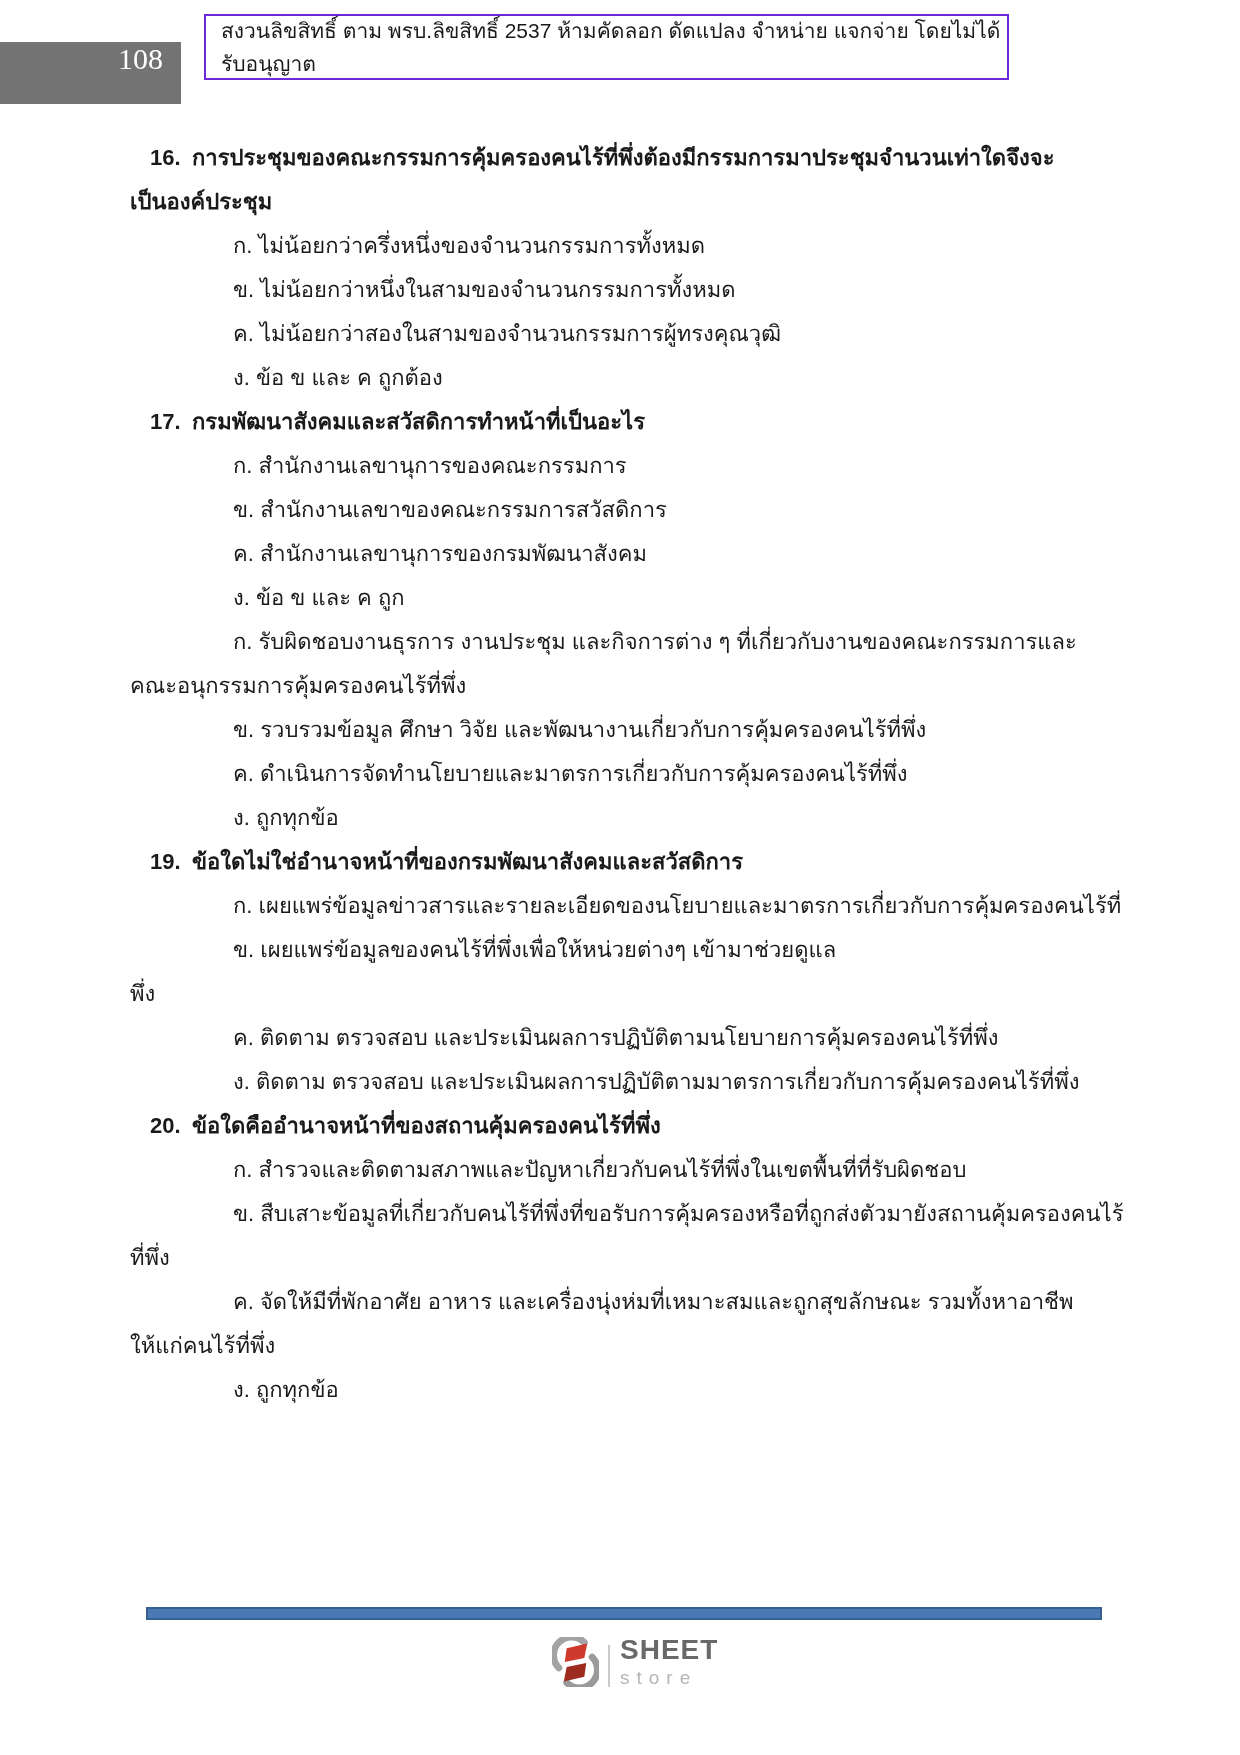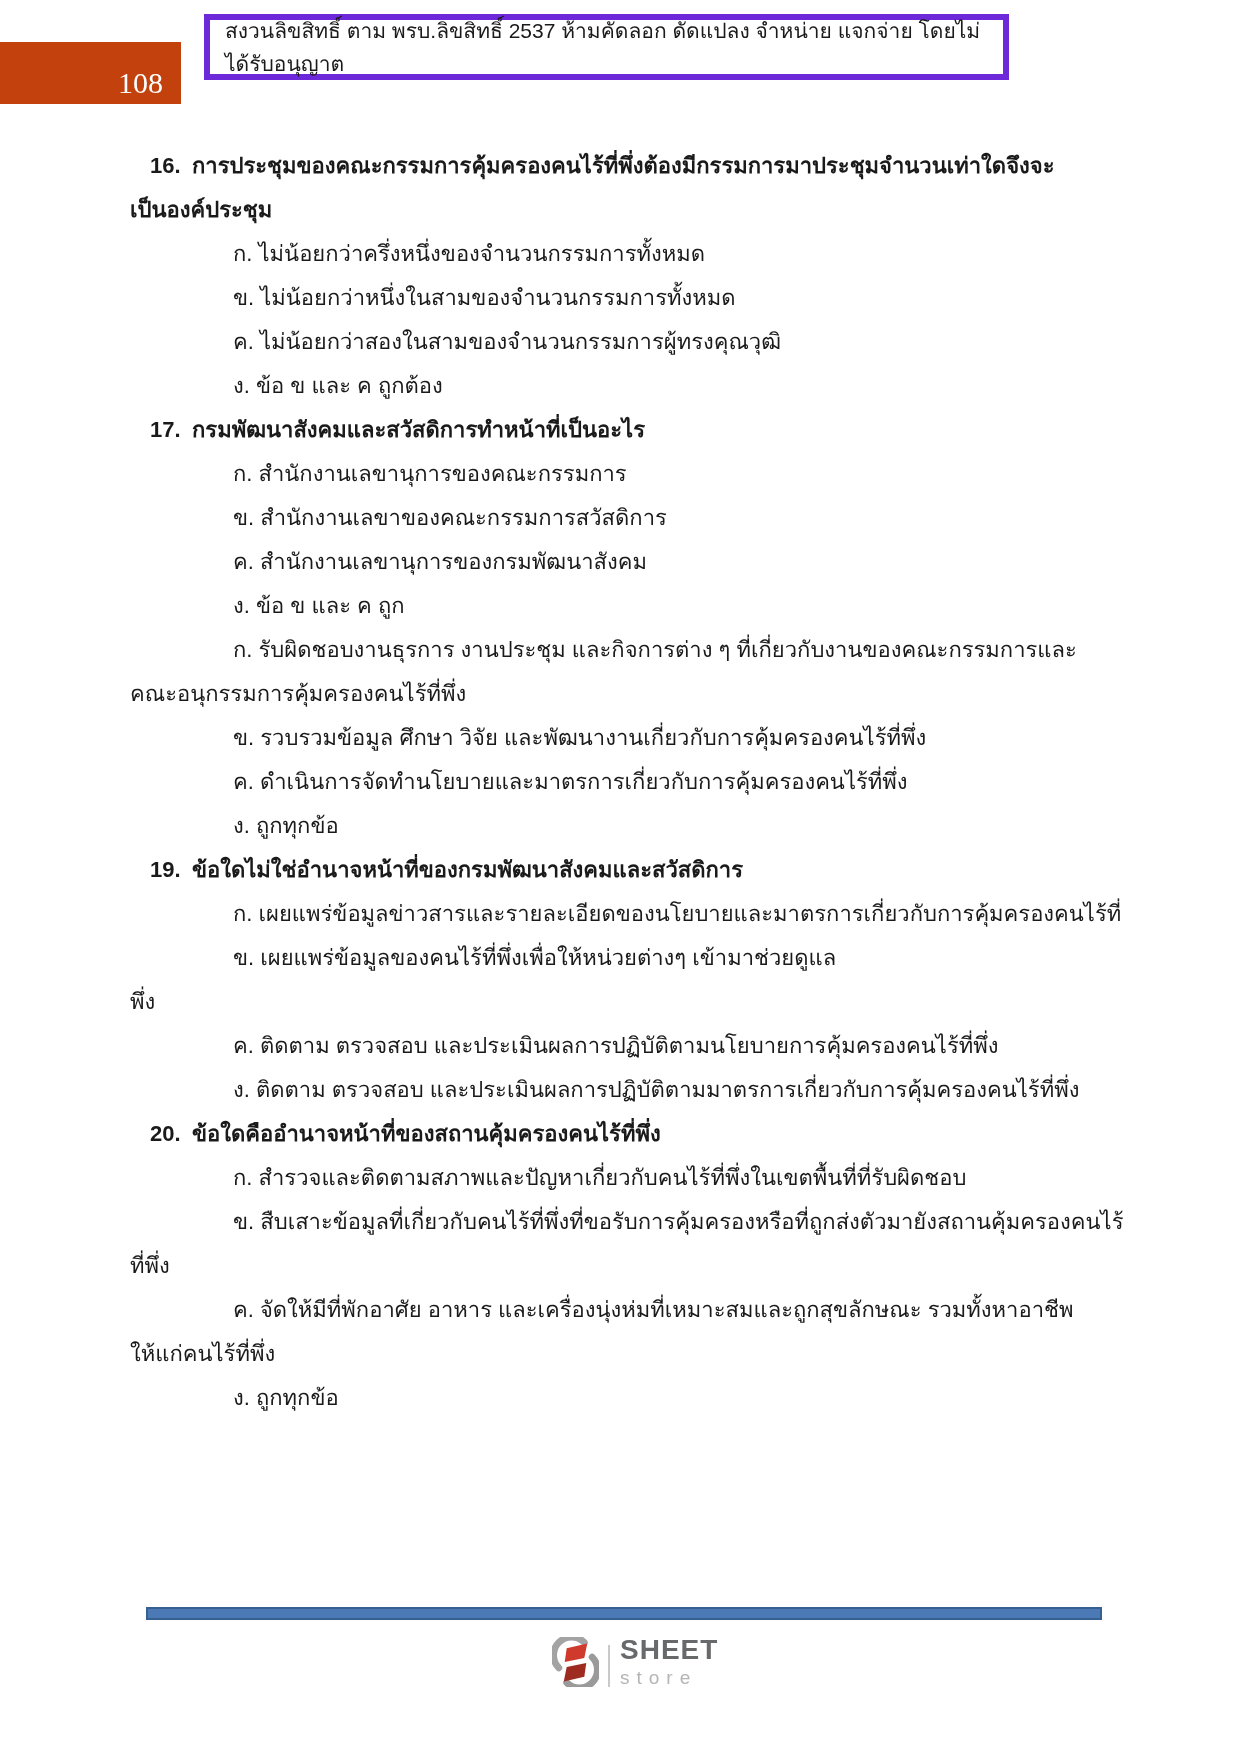--- a/index.html
+++ b/index.html
@@ -10,40 +10,40 @@
     color: #1a1a1a;
     position: relative;
     overflow: hidden;
   }
   .page { position: absolute; inset: 0; }
 
   
   .page-num-box {
     position: absolute; left: 0; top: 42px;
     width: 181px; height: 62px;
-    background: #c2410c; color: #ffffff;
-    display: flex; align-items: flex-end; justify-content: flex-end;
+    background: #737373; color: #ffffff;
+    display: flex; align-items: flex-start; justify-content: flex-end;
     padding: 0 18px 4px 0; box-sizing: border-box;
     font-family: "Liberation Serif", "DejaVu Serif", serif;
     font-size: 30px;
   }
   .copyright-box {
     position: absolute; left: 204px; top: 14px;
     width: 805px; height: 66px;
-    border: 6px solid #6d28d9;
+    border: 2px solid #6d28d9;
     box-sizing: border-box;
     display: flex; align-items: center;
     padding-left: 15px;
     font-size: 21px;
     background: #ffffff;
   }
 
   
   .content {
-    position: absolute; left: 130px; top: 144px;
+    position: absolute; left: 130px; top: 136px;
     width: 990px;
     font-size: 22px;
   }
   .ln { height: 44px; line-height: 44px; white-space: nowrap; }
   .q  { font-weight: bold; }
   .qnum { display: inline-block; min-width: 42px; margin-left: 20px; }
   .opt { padding-left: 103px; }
   .neg { text-underline-offset: 4px; }
 
   

